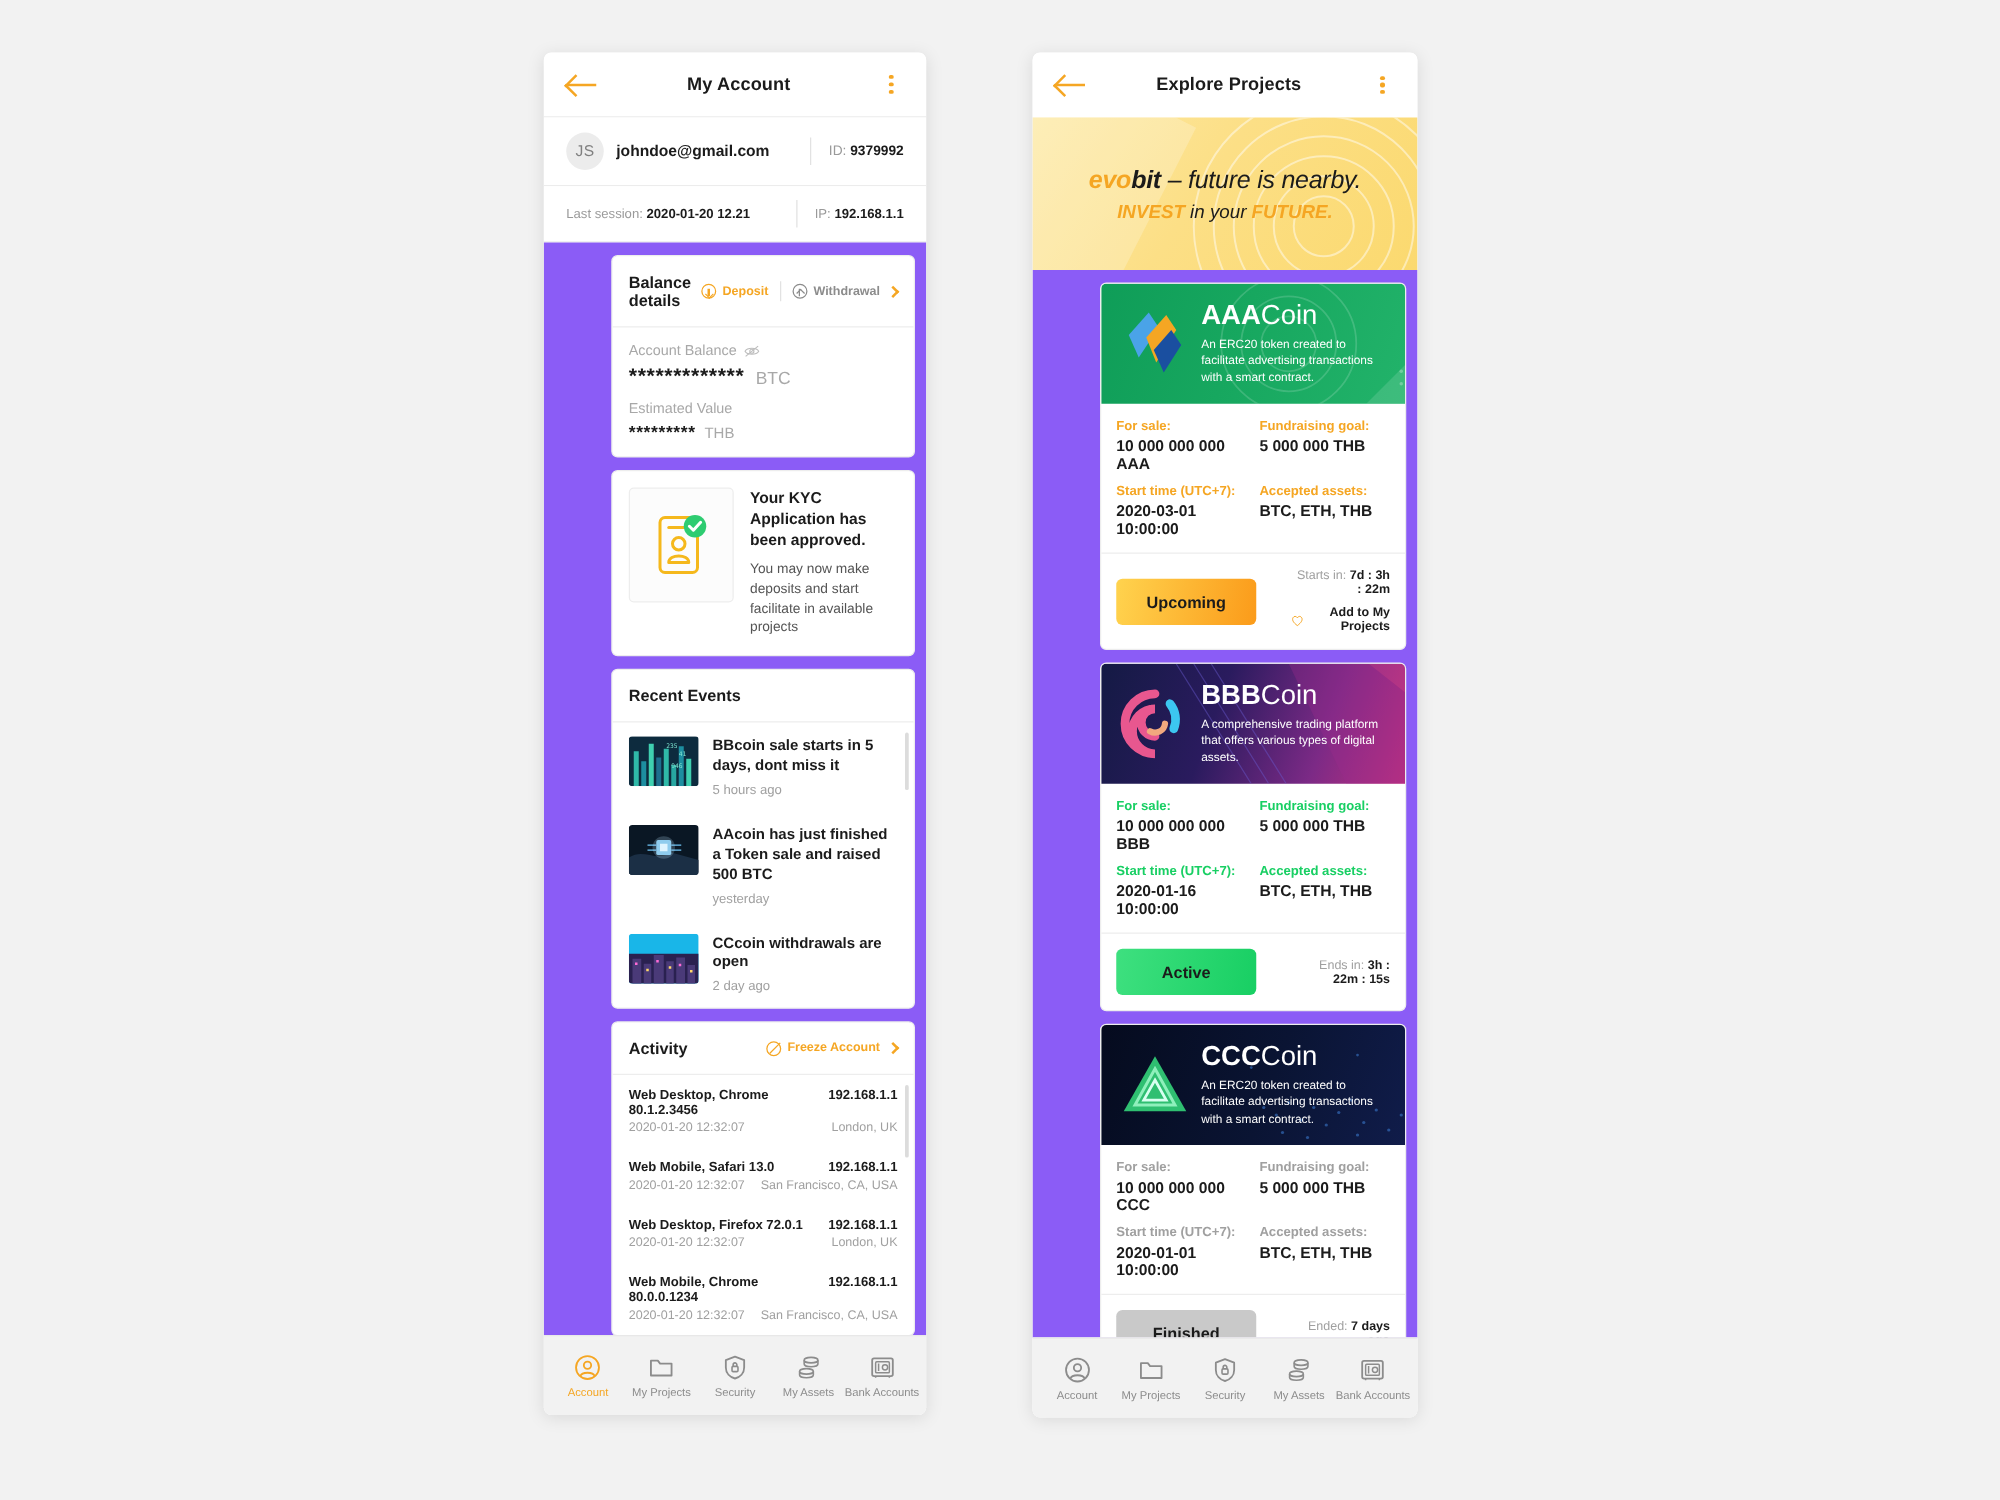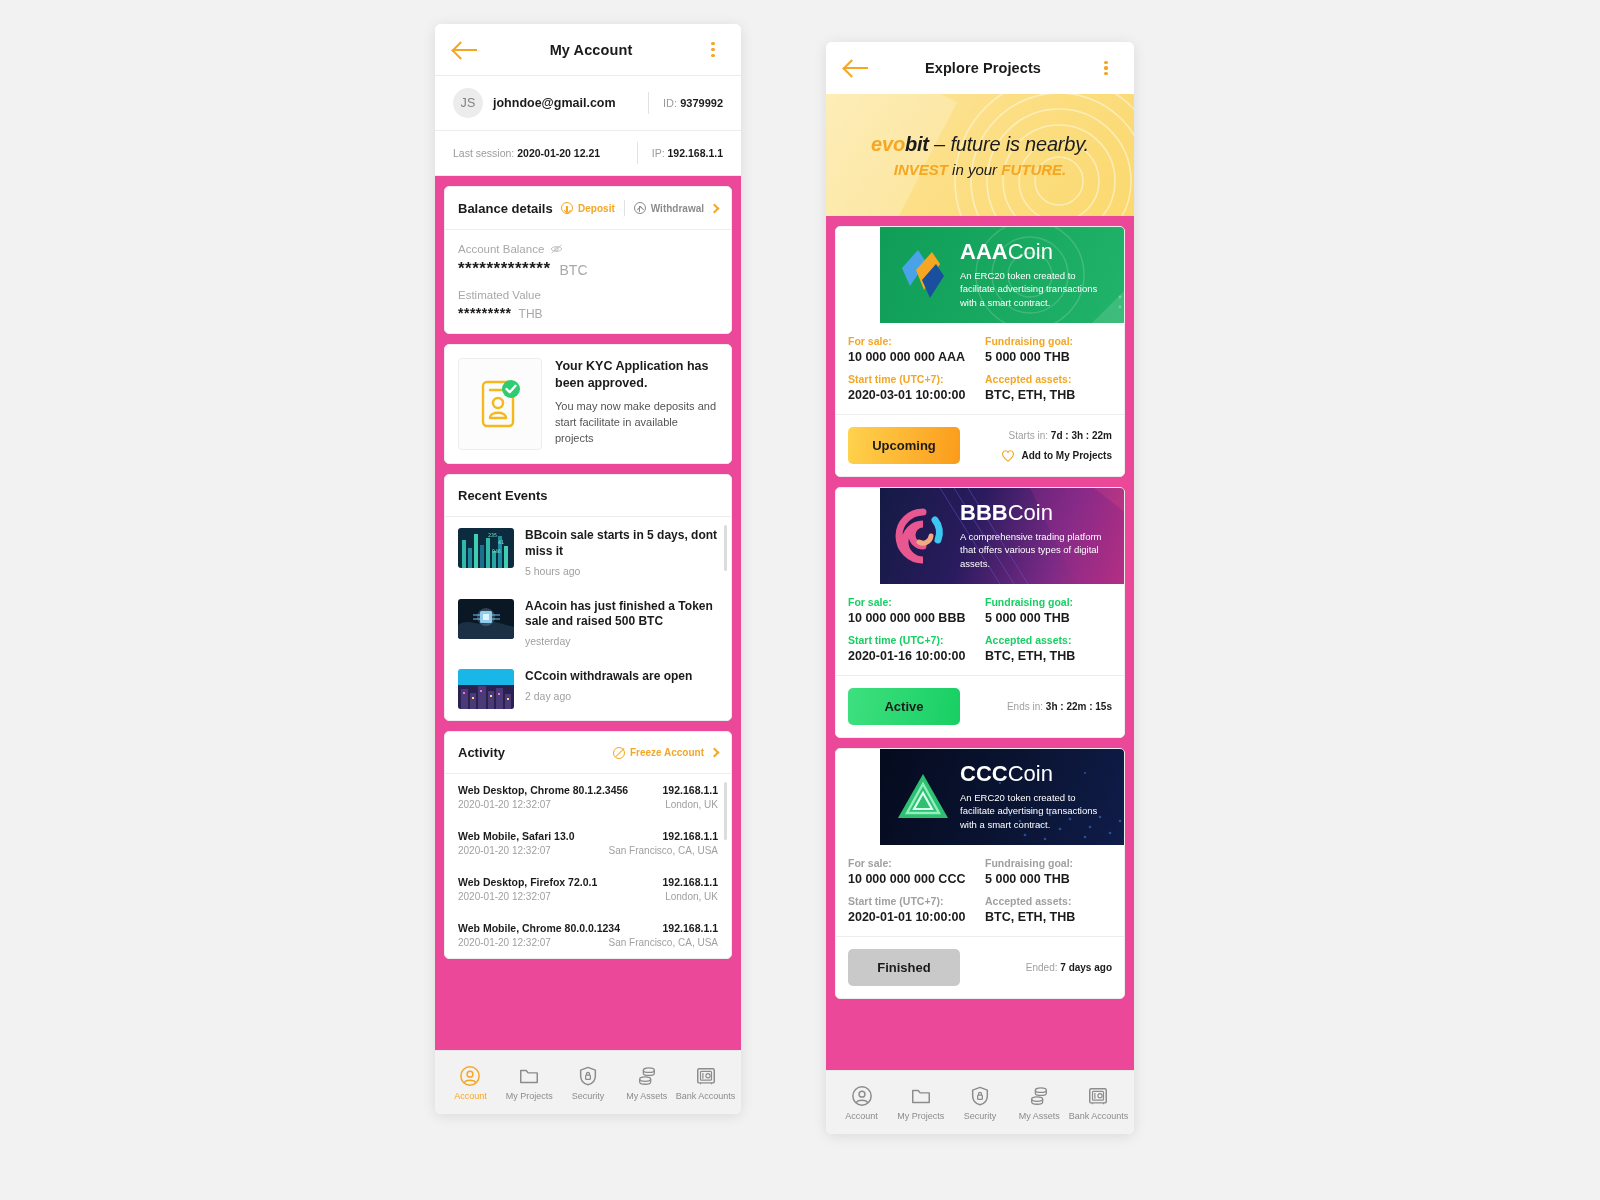--- a/index.html
+++ b/index.html
@@ -12,21 +12,21 @@
   .stage { position: relative; width: 1600px; height: 1200px; }
 
   .phone {
     position: absolute;
     background: #fff;
     border-radius: 6px;
     box-shadow: 0 2px 14px rgba(0,0,0,0.10);
     overflow: hidden;
     display: flex; flex-direction: column;
   }
-  .phone-left  { left: 435px; top: 24px; width: 306px; height: 1090px; }
+  .phone-left  { left: 435px; top: 42px; width: 306px; height: 1090px; }
   .phone-right { left: 826px; top: 42px; width: 308px; height: 1092px; }
 
   
   .topbar {
     height: 52px; flex: 0 0 52px;
     display: flex; align-items: center; justify-content: space-between;
     padding: 0 18px; background: #fff;
     border-bottom: 1px solid #ececec;
   }
   .topbar.no-border { border-bottom: none; }
@@ -57,21 +57,21 @@
   }
   .acct-email { font-size: 12.5px; font-weight: bold; color: #1b1b1b; margin-left: 10px; }
   .vdiv { width: 1px; height: 22px; background: #e2e2e2; margin: 0 14px 0 auto; }
   .acct-id { font-size: 11px; color: #9a9a9a; white-space: nowrap; }
   .acct-id b { color: #1b1b1b; font-weight: bold; }
   .session-row { display: flex; align-items: center; padding: 11px 18px;
                  border-bottom: 1px solid #ececec; background: #fff; }
   .session-txt { font-size: 10.5px; color: #9a9a9a; white-space: nowrap; }
   .session-txt b { color: #1b1b1b; font-weight: bold; }
 
-  .scroller { flex: 1 1 auto; overflow: hidden; background: #ec4899; }
+  .scroller { flex: 1 1 auto; overflow: hidden; background: #8b5cf6; padding-left: 45px; }
 
   
   .card {
     margin: 10px 9px; background: #fff; border: 1px solid #ededed;
     border-radius: 5px; overflow: hidden;
   }
   .card-head {
     display: flex; align-items: center; padding: 13px 13px;
     border-bottom: 1px solid #ededed;
   }
@@ -180,21 +180,21 @@
   .banner-l1 .evo { color: #f5a623; font-weight: bold; }
   .banner-l1 .bit { color: #1b1b1b; font-weight: bold; }
   .banner-l2 { position: relative; font-size: 15px; color: #1b1b1b; margin-top: 5px; }
   .banner-l2 b { color: #f5a623; }
 
   
   .pcard {
     margin: 10px 9px; background: #fff; border: 1px solid #ededed;
     border-radius: 5px; overflow: hidden;
   }
-  .phead { position: relative; height: 96px; display: flex; align-items: center; padding: 0 12px; overflow: hidden; margin-left: 44px; }
+  .phead { position: relative; height: 96px; display: flex; align-items: center; padding: 0 12px; overflow: hidden; }
   .phead-logo { width: 62px; flex: 0 0 62px; display: flex; align-items: center; justify-content: center; }
   .phead-txt { position: relative; margin-left: 6px; }
   .pname { font-size: 22px; color: #fff; line-height: 1; }
   .pname .b { font-weight: bold; }
   .pdesc { font-size: 9.5px; color: #fff; line-height: 1.38; margin-top: 6px; max-width: 190px; }
 
   .pgrid { display: grid; grid-template-columns: 1fr 1fr; gap: 9px 10px; padding: 12px; }
   .plabel { font-size: 10.5px; font-weight: bold; }
   .pvalue { font-size: 12.5px; font-weight: bold; color: #1b1b1b; margin-top: 3px; }
   .pfoot {

